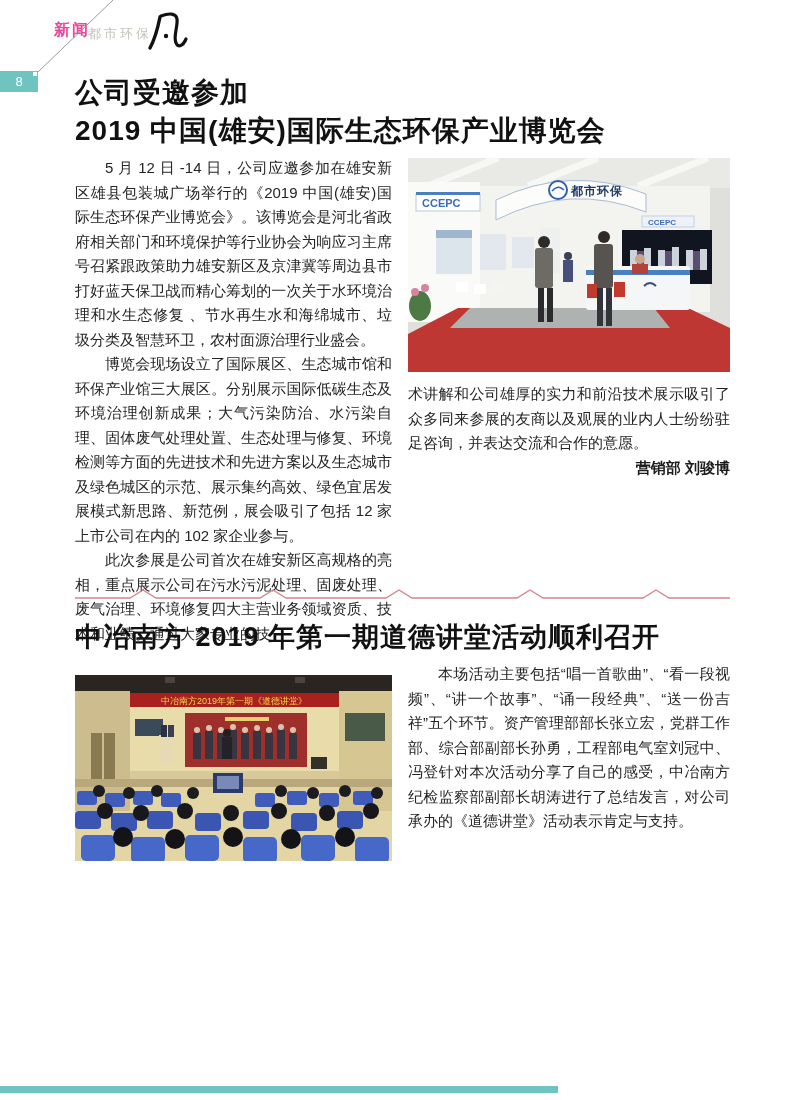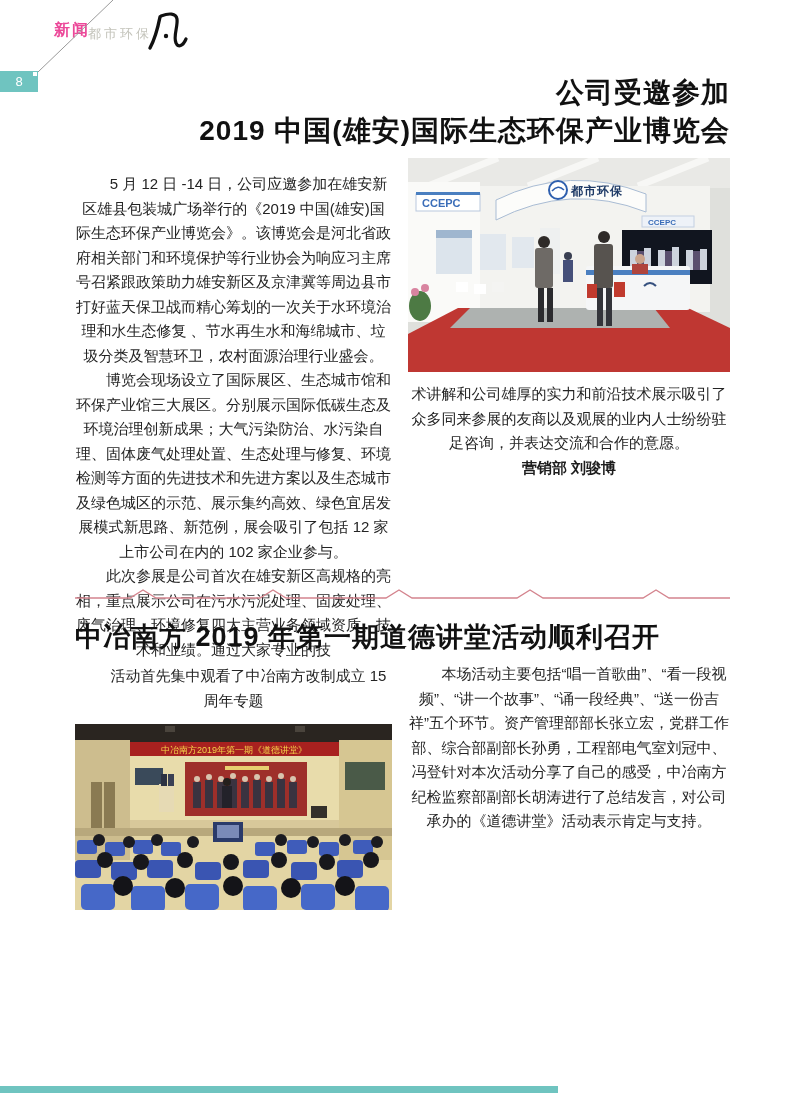--- a/index.html
+++ b/index.html
@@ -7,29 +7,29 @@
        font-family:"Liberation Sans","DejaVu Sans",sans-serif;color:#222;}
   .abs{position:absolute;}
   
   .section-label{left:54px;top:20px;font-size:16px;font-weight:700;color:#ec4899;letter-spacing:2px;}
   .masthead{left:88px;top:25px;font-size:13px;color:#c3c3ba;letter-spacing:3px;}
   .page-box{left:0;top:71px;width:38px;height:21px;background:#6fc4c0;}
   .page-box .notch{position:absolute;right:1px;top:1px;width:4px;height:4px;background:#ffffff;}
   .page-num{position:absolute;left:0;top:0;width:38px;height:21px;line-height:21px;
             text-align:center;color:#ffffff;font-size:13px;}
   
-  .a1-title{left:75px;top:74px;width:655px;text-align:right;font-weight:700;color:#111;
+  .a1-title{left:75px;top:74px;width:655px;text-align:left;font-weight:700;color:#111;
             font-size:28px;line-height:38px;letter-spacing:1px;}
   .a2-title{left:75px;top:620px;width:655px;text-align:left;font-weight:700;color:#111;
             font-size:27px;line-height:34px;letter-spacing:1px;}
   
   .col{font-size:15px;line-height:24.5px;text-align:justify;color:#242424;}
-  .col p{margin:0;text-align:center;}
+  .col p{margin:0;}
   .col p.ind{text-indent:2em;}
-  .a1-left{left:75px;top:172px;width:317px;}
+  .a1-left{left:75px;top:156px;width:317px;}
   .a1-right{left:408px;top:158px;width:322px;}
   .a1-right .text{margin-top:10px;}
   .a2-left{left:75px;top:664px;width:317px;}
   .a2-right{left:408px;top:662px;width:322px;}
   .byline{margin-top:6px;text-align:right;font-weight:700;color:#1d1d1d;}
   
   .photo1{width:322px;height:214px;display:block;}
   .photo2{margin-top:11px;width:317px;height:186px;display:block;}
   
   .divider{left:75px;top:588px;width:655px;height:14px;}
@@ -150,21 +150,20 @@
   </div>
 </div>
 
 <svg class="abs divider" viewBox="0 0 655 14" preserveAspectRatio="none">
   <path d="M0,10 L55,10 L68,2 L81,10 L185,10 L198,2 L211,10 L311,10 L324,2 L337,10 L442,10 L455,2 L468,10 L568,10 L581,2 L594,10 L655,10" fill="none" stroke="#d4848e" stroke-width="1.3"></path>
 </svg>
 
 <div class="abs a2-title">中冶南方 2019 年第一期道德讲堂活动顺利召开</div>
 
 <div class="abs col a2-left">
-  <p class="ind">活动首先集中观看了中冶南方改制成立 15 周年专题</p>
 
   <svg class="photo2" viewBox="0 0 317 186" preserveAspectRatio="none">
     <rect width="317" height="186" fill="#e3d5a4"></rect>
 
     <polygon points="0,0 317,0 317,16 255,24 62,24 0,16" fill="#2a2520"></polygon>
     <rect x="90" y="2" width="10" height="6" fill="#4a443c"></rect>
       <rect x="220" y="2" width="10" height="6" fill="#4a443c"></rect>
     <polygon points="0,16 62,24 255,24 317,16 317,30 0,30" fill="#efe9d6"></polygon>
 
     <rect x="50" y="18" width="218" height="14" fill="#a8211f"></rect>

